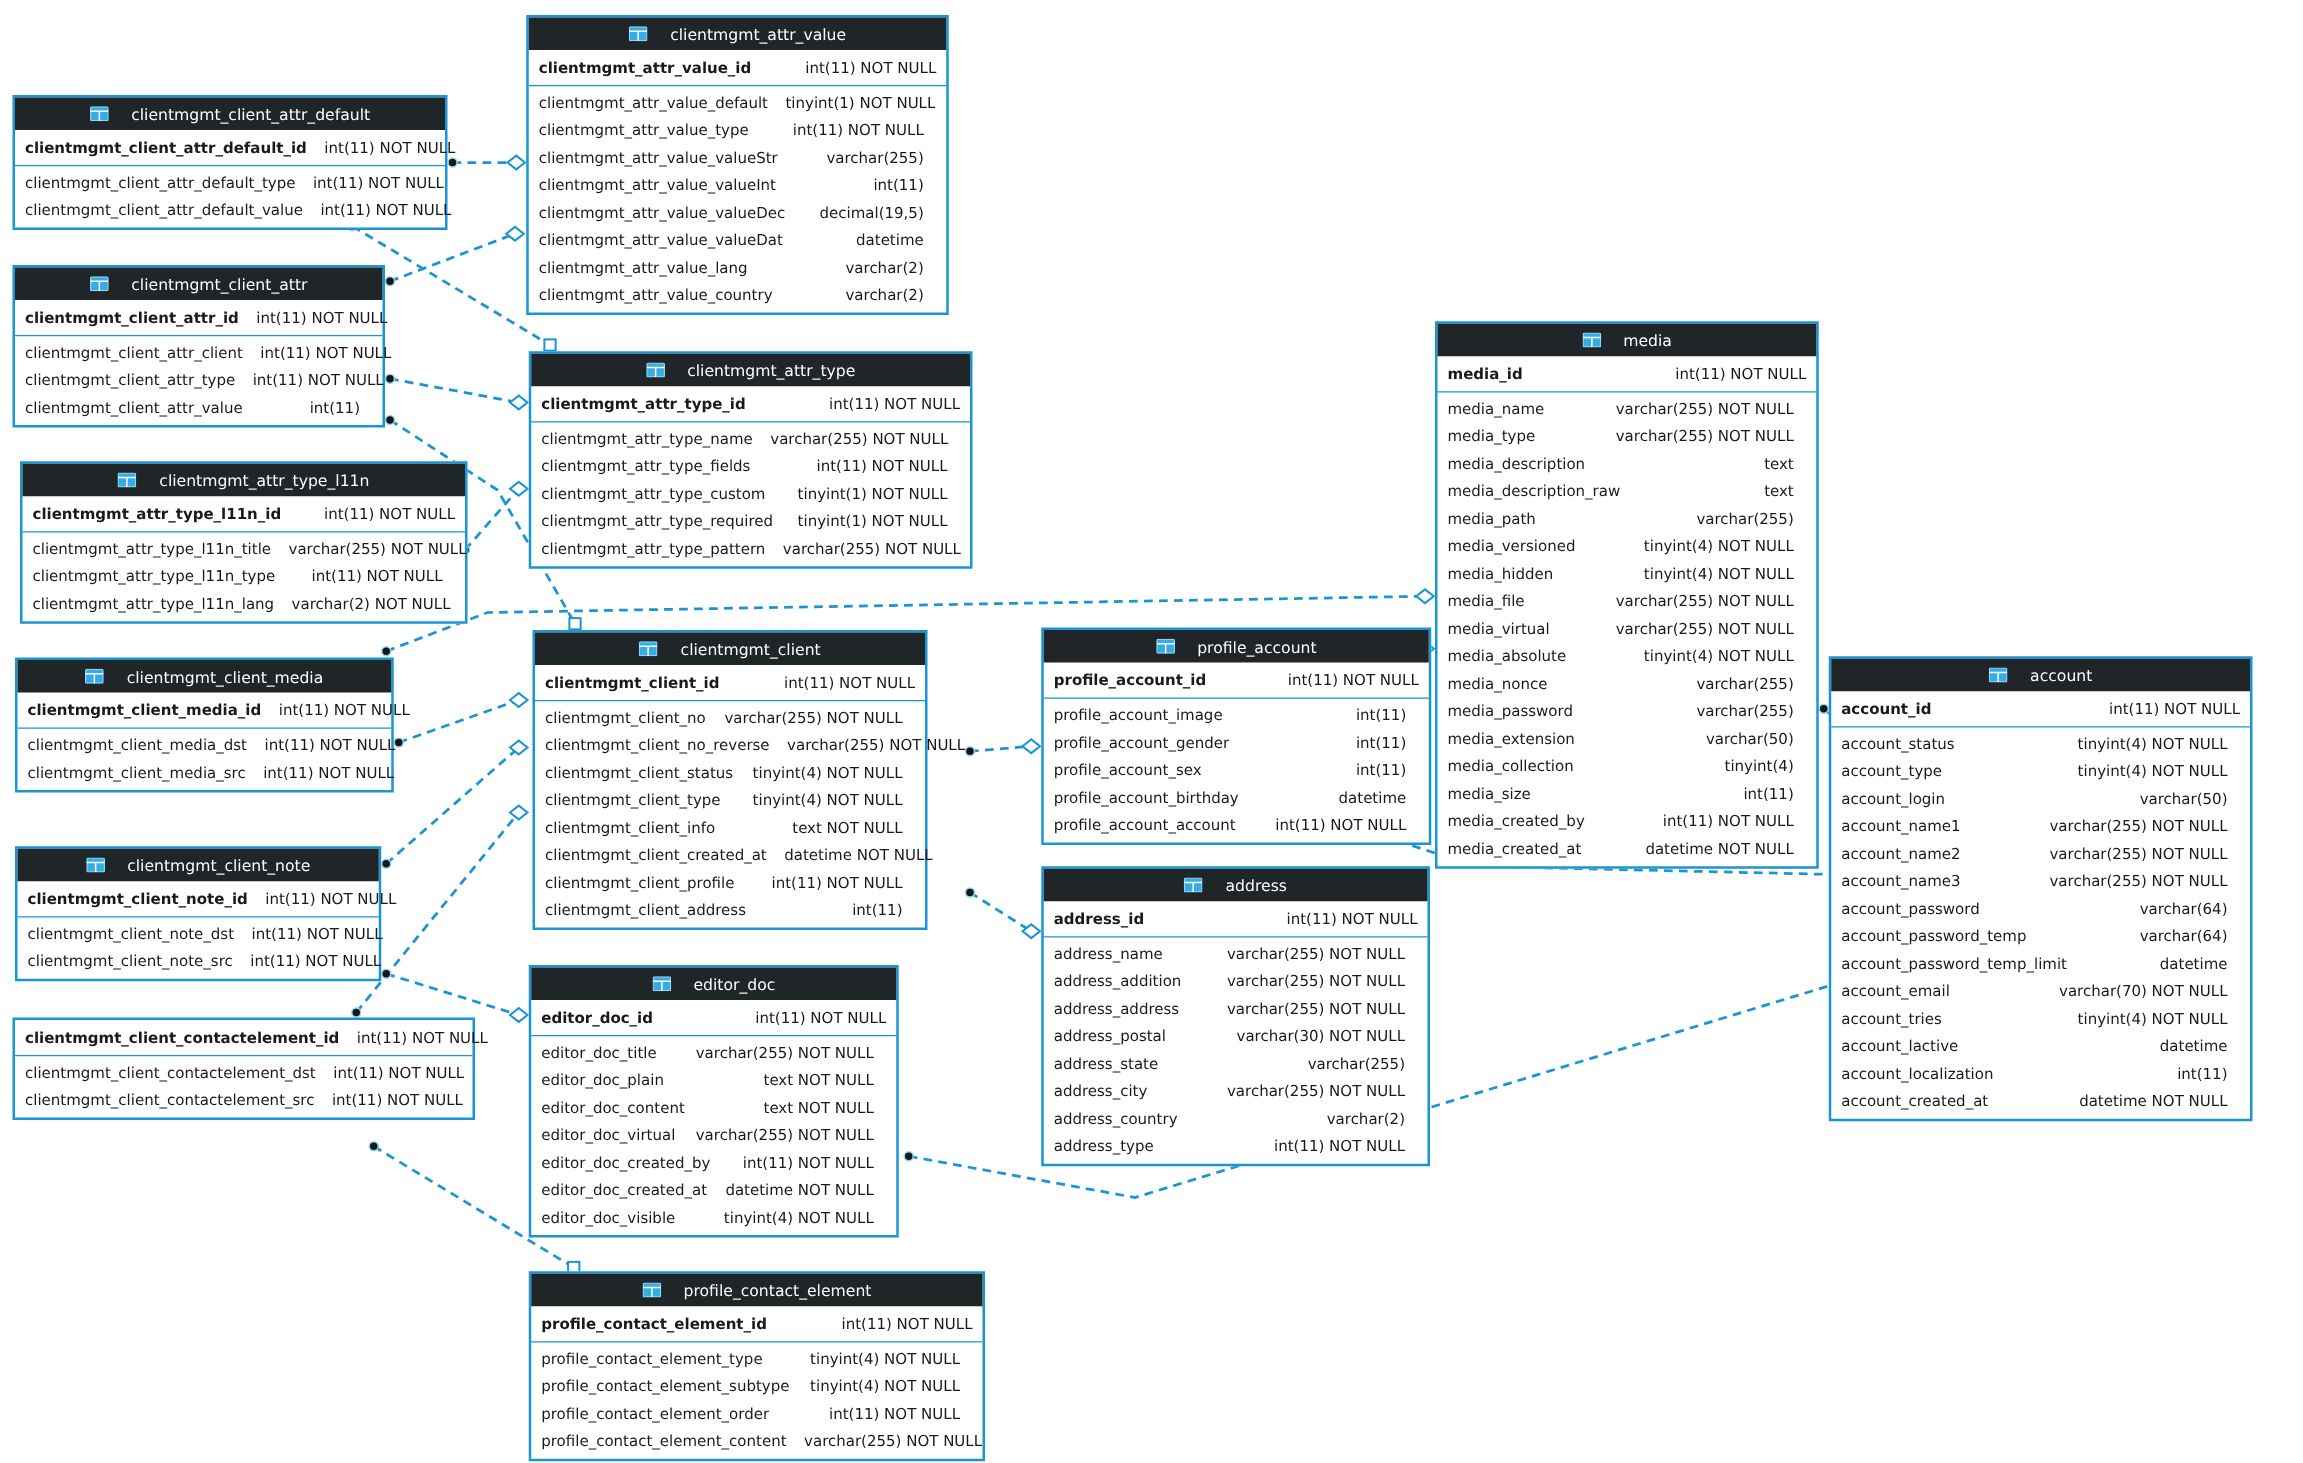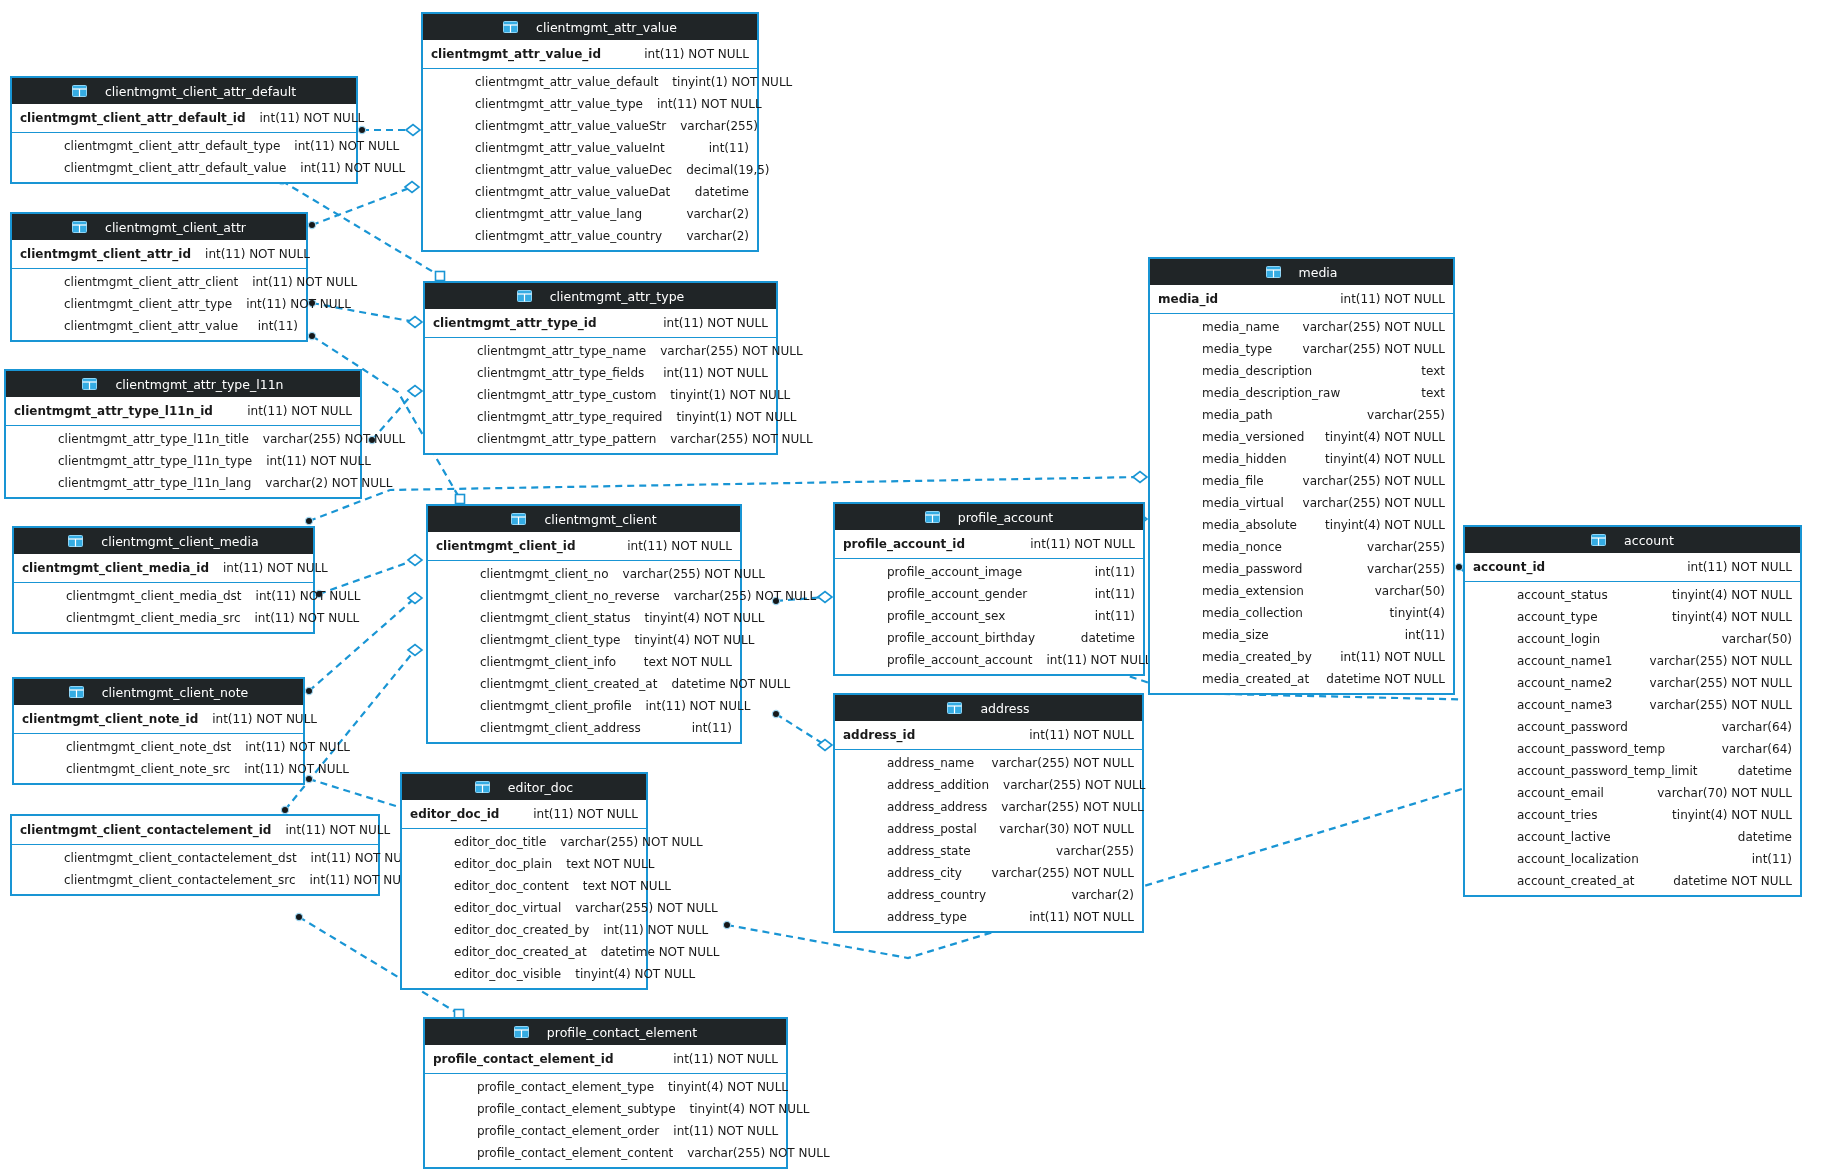--- a/index.html
+++ b/index.html
@@ -14,21 +14,21 @@
           font-family:"DejaVu Sans", sans-serif;}
   #rel-layer{position:absolute;left:0;top:0;}
   .tbl{position:absolute;box-sizing:border-box;background:#fff;border:2px solid var(--accent);
        font-size:12px;color:var(--row-text);}
   .hd{height:26px;background:var(--header-bg);color:var(--header-text);display:flex;align-items:center;
       justify-content:center;gap:18px;font-size:12.5px;white-space:nowrap;}
   .hd .icon{display:inline-flex;align-items:center;}
   .pk{display:flex;justify-content:space-between;align-items:center;height:28px;padding:0 8px;
       border-bottom:1px solid var(--accent);}
   .pk .nm{font-weight:bold;}
-  .rows{padding:2px 0 3px 0;margin-left:44px;}
+  .rows{padding:2px 10px 3px 0;}
   .row{display:flex;justify-content:space-between;align-items:center;height:22px;padding:0 8px;}
   .nm{white-space:nowrap;margin-right:14px;}
   .tp{white-space:nowrap;}
 </style>
 </head>
 <body>
 
 <div id="canvas">
     <svg id="rel-layer" width="1842" height="1170">
       <polyline points="362,130 413,130" fill="none" stroke="#1995d4" stroke-width="2.2" stroke-dasharray="7 5"></polyline>
@@ -185,21 +185,21 @@
         <div class="row">
           <span class="nm">clientmgmt_client_attr_type</span>
           <span class="tp">int(11) NOT NULL</span>
         </div>
         <div class="row">
           <span class="nm">clientmgmt_client_attr_value</span>
           <span class="tp">int(11)</span>
         </div>
       </div>
     </div>
-    <div class="tbl" style="left: 4px; top: 369px; width: 358px;">
+    <div class="tbl" style="left: 16px; top: 369px; width: 358px;">
       <div class="hd">
         <span class="icon">
           <svg width="15" height="12" viewBox="0 0 15 12" aria-hidden="true">
   <rect x="0.5" y="0.5" width="14" height="11" rx="1" fill="#35ace3" stroke="#8ed4f5" stroke-width="1"></rect>
   <line x1="0.5" y1="4" x2="14.5" y2="4" stroke="#ffffff" stroke-width="1.2"></line>
   <line x1="7.5" y1="4" x2="7.5" y2="11.5" stroke="#ffffff" stroke-width="1.2"></line>
 </svg>
         </span>
         <span>clientmgmt_attr_type_l11n</span>
       </div>
@@ -371,21 +371,21 @@
         <div class="row">
           <span class="nm">clientmgmt_client_profile</span>
           <span class="tp">int(11) NOT NULL</span>
         </div>
         <div class="row">
           <span class="nm">clientmgmt_client_address</span>
           <span class="tp">int(11)</span>
         </div>
       </div>
     </div>
-    <div class="tbl" style="left: 400px; top: 772px; width: 248px;">
+    <div class="tbl" style="left: 423px; top: 772px; width: 296px;">
       <div class="hd">
         <span class="icon">
           <svg width="15" height="12" viewBox="0 0 15 12" aria-hidden="true">
   <rect x="0.5" y="0.5" width="14" height="11" rx="1" fill="#35ace3" stroke="#8ed4f5" stroke-width="1"></rect>
   <line x1="0.5" y1="4" x2="14.5" y2="4" stroke="#ffffff" stroke-width="1.2"></line>
   <line x1="7.5" y1="4" x2="7.5" y2="11.5" stroke="#ffffff" stroke-width="1.2"></line>
 </svg>
         </span>
         <span>editor_doc</span>
       </div>

